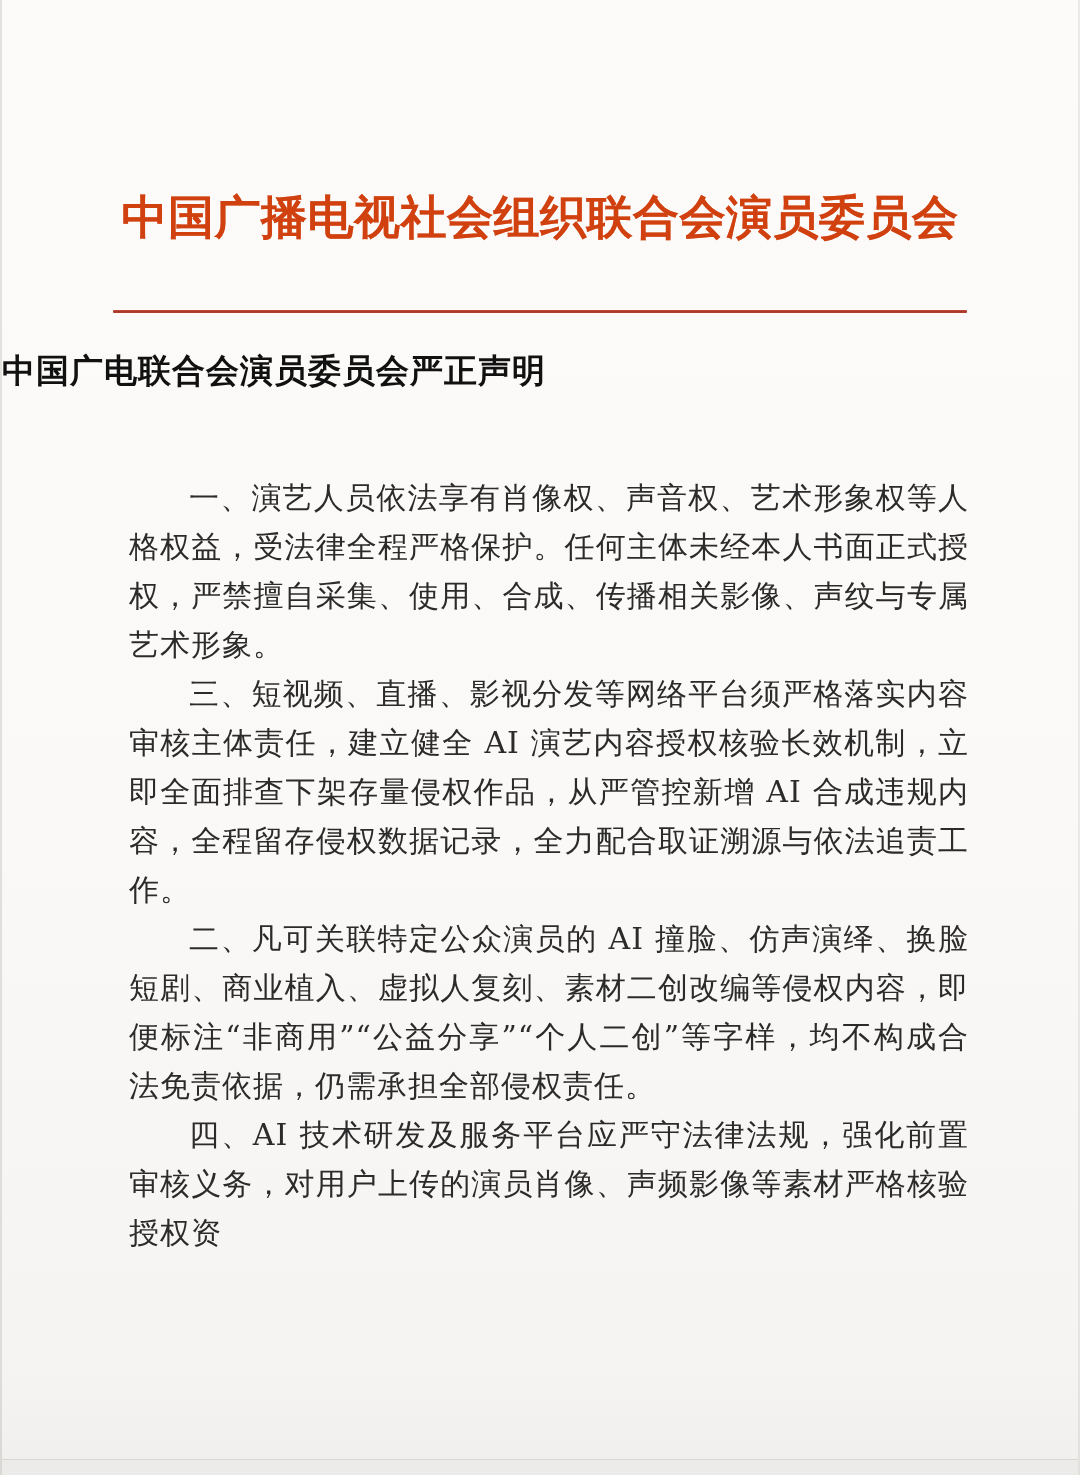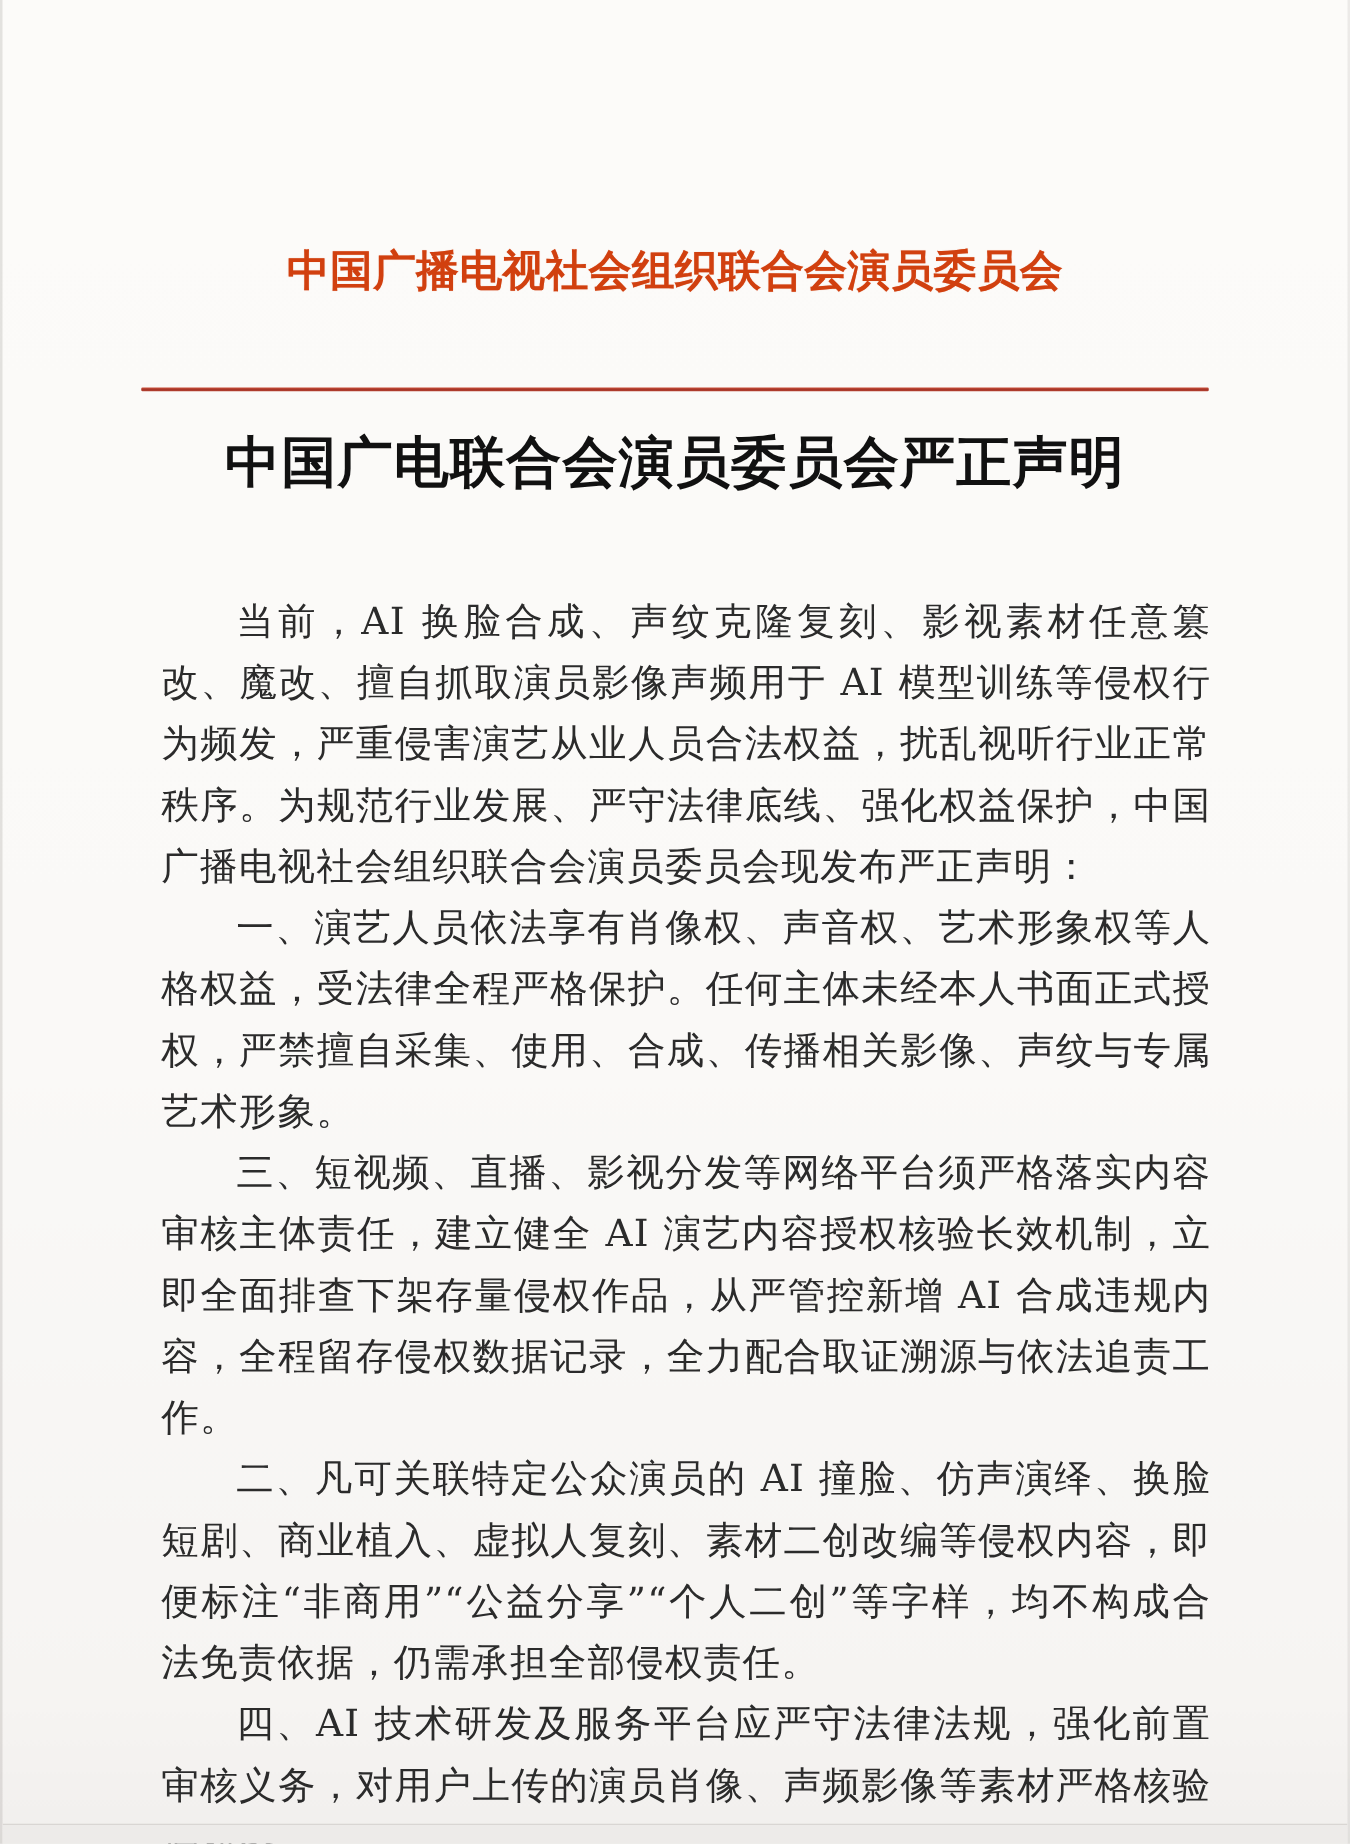--- a/index.html
+++ b/index.html
@@ -15,42 +15,41 @@
     margin: 0 auto;
     overflow: hidden;
     background: linear-gradient(180deg, #fcfbf9 0%, #faf9f7 55%, #f6f4f2 92%, #f1efed 100%);
     border-left: 2px solid rgba(120,115,110,0.18);
     border-right: 2px solid rgba(120,115,110,0.12);
     box-sizing: border-box;
   }
   .org-title {
     margin: 0;
     padding-top: 186px;
-    font-size: 34px;
+    font-size: 46px;
     line-height: 62px;
     font-weight: 700;
     color: #d1400f;
     text-align: center;
     letter-spacing: 0.5px;
     text-shadow: 0 0 0.6px rgba(209,64,15,0.55);
   }
   .divider {
     width: 854px;
     height: 3px;
     margin: 62px auto 0 auto;
     background: linear-gradient(180deg, #c9503c 0%, #a33326 60%, #b84434 100%);
     border-radius: 1px;
   }
   .statement-title {
     margin: 36px 0 0 0;
-    font-size: 44px;
+    font-size: 33px;
     line-height: 44px;
     font-weight: 700;
     color: #111111;
-    text-align: center;
     letter-spacing: 1px;
   }
   .body {
     width: 840px;
     margin: 80px 113px 0 127px;
   }
   .body p {
     margin: 0;
     font-size: 30px;
     line-height: 49px;
@@ -74,21 +73,20 @@
 <body>
 
 <div class="page">
   <h1 class="org-title">中国广播电视社会组织联合会演员委员会</h1>
 
   <div class="divider"></div>
 
   <h2 class="statement-title">中国广电联合会演员委员会严正声明</h2>
 
   <div class="body">
-    <p>当前，AI 换脸合成、声纹克隆复刻、影视素材任意篡改、魔改、擅自抓取演员影像声频用于 AI 模型训练等侵权行为频发，严重侵害演艺从业人员合法权益，扰乱视听行业正常秩序。为规范行业发展、严守法律底线、强化权益保护，中国广播电视社会组织联合会演员委员会现发布严正声明：</p>
     <p>一、演艺人员依法享有肖像权、声音权、艺术形象权等人格权益，受法律全程严格保护。任何主体未经本人书面正式授权，严禁擅自采集、使用、合成、传播相关影像、声纹与专属艺术形象。</p>
     <p>三、短视频、直播、影视分发等网络平台须严格落实内容审核主体责任，建立健全 AI 演艺内容授权核验长效机制，立即全面排查下架存量侵权作品，从严管控新增 AI 合成违规内容，全程留存侵权数据记录，全力配合取证溯源与依法追责工作。</p>
     <p>二、凡可关联特定公众演员的 AI 撞脸、仿声演绎、换脸短剧、商业植入、虚拟人复刻、素材二创改编等侵权内容，即便标注“非商用”“公益分享”“个人二创”等字样，均不构成合法免责依据，仍需承担全部侵权责任。</p>
     <p>四、AI 技术研发及服务平台应严守法律法规，强化前置审核义务，对用户上传的演员肖像、声频影像等素材严格核验授权资</p>
   </div>
 
   <div class="page-bottom-edge"></div>
 </div>
 
 </body></html>

